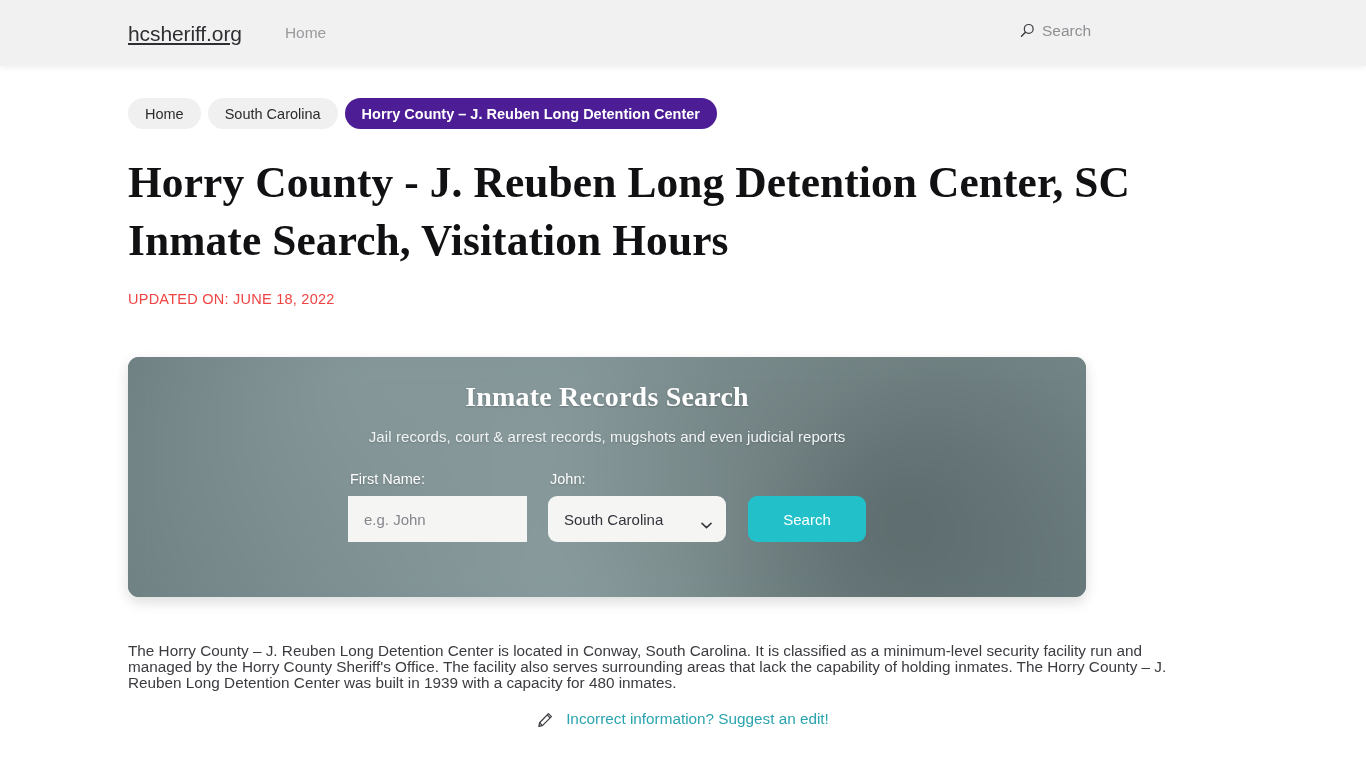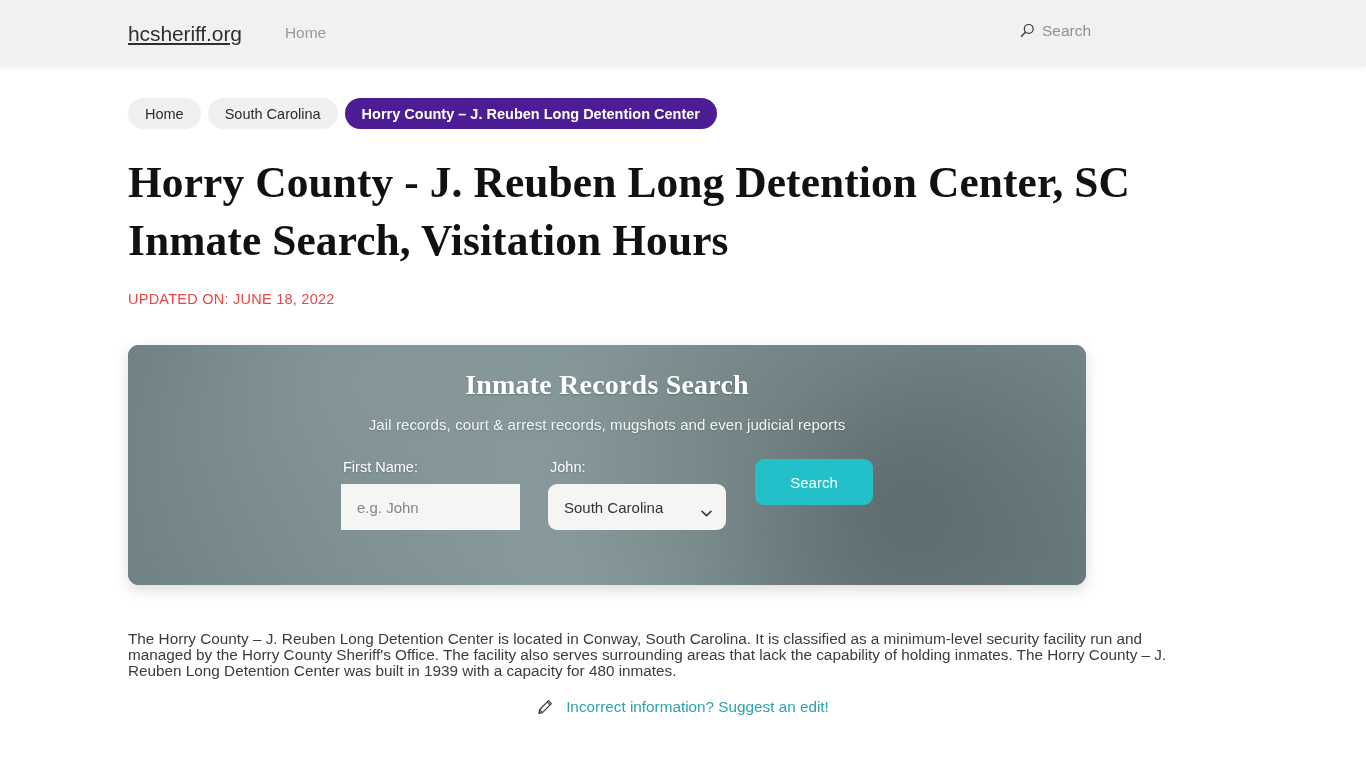--- a/index.html
+++ b/index.html
@@ -113,21 +113,21 @@
     margin-top: 22px;
     font-size: 14.5px;
     letter-spacing: 0.25px;
     color: #ef4444;
     text-transform: uppercase;
   }
 
   
   .hero {
     position: relative;
-    margin-top: 38px;
+    margin-top: 50px;
     width: 958px;
     height: 240px;
     border-radius: 11px;
     overflow: hidden;
     box-shadow: 0 5px 14px rgba(0,0,0,0.14);
     background: #6f8083;
   }
   .hero-bg {
     position: absolute;
     inset: -40px;
@@ -158,22 +158,22 @@
     font-size: 15px;
     color: #f2f5f5;
     letter-spacing: 0.1px;
     text-shadow: 0 1px 2px rgba(0,0,0,0.18);
   }
 
   .form-row {
     margin-top: 26px;
     display: flex;
     justify-content: center;
-    align-items: flex-start;
-    gap: 28px;
+    align-items: flex-end;
+    gap: 21px;
   }
   .field {
     display: flex;
     flex-direction: column;
     align-items: flex-start;
   }
   .field-label {
     font-size: 14.5px;
     color: #ffffff;
     margin-bottom: 9px;
@@ -240,21 +240,21 @@
     margin-top: 46px;
     width: 1080px;
     font-size: 15.3px;
     line-height: 16px;
     color: #3b3b40;
   }
   .suggest-row {
     margin-top: 19px;
     width: 1110px;
     display: flex;
-    align-items: center;
+    align-items: flex-end;
     justify-content: center;
     gap: 13px;
   }
   .pencil-glyph { width: 16px; height: 16px; display: block; }
   .suggest-link {
     font-size: 15.3px;
     color: #2aa3ae;
     text-decoration: none;
   }
 </style>

